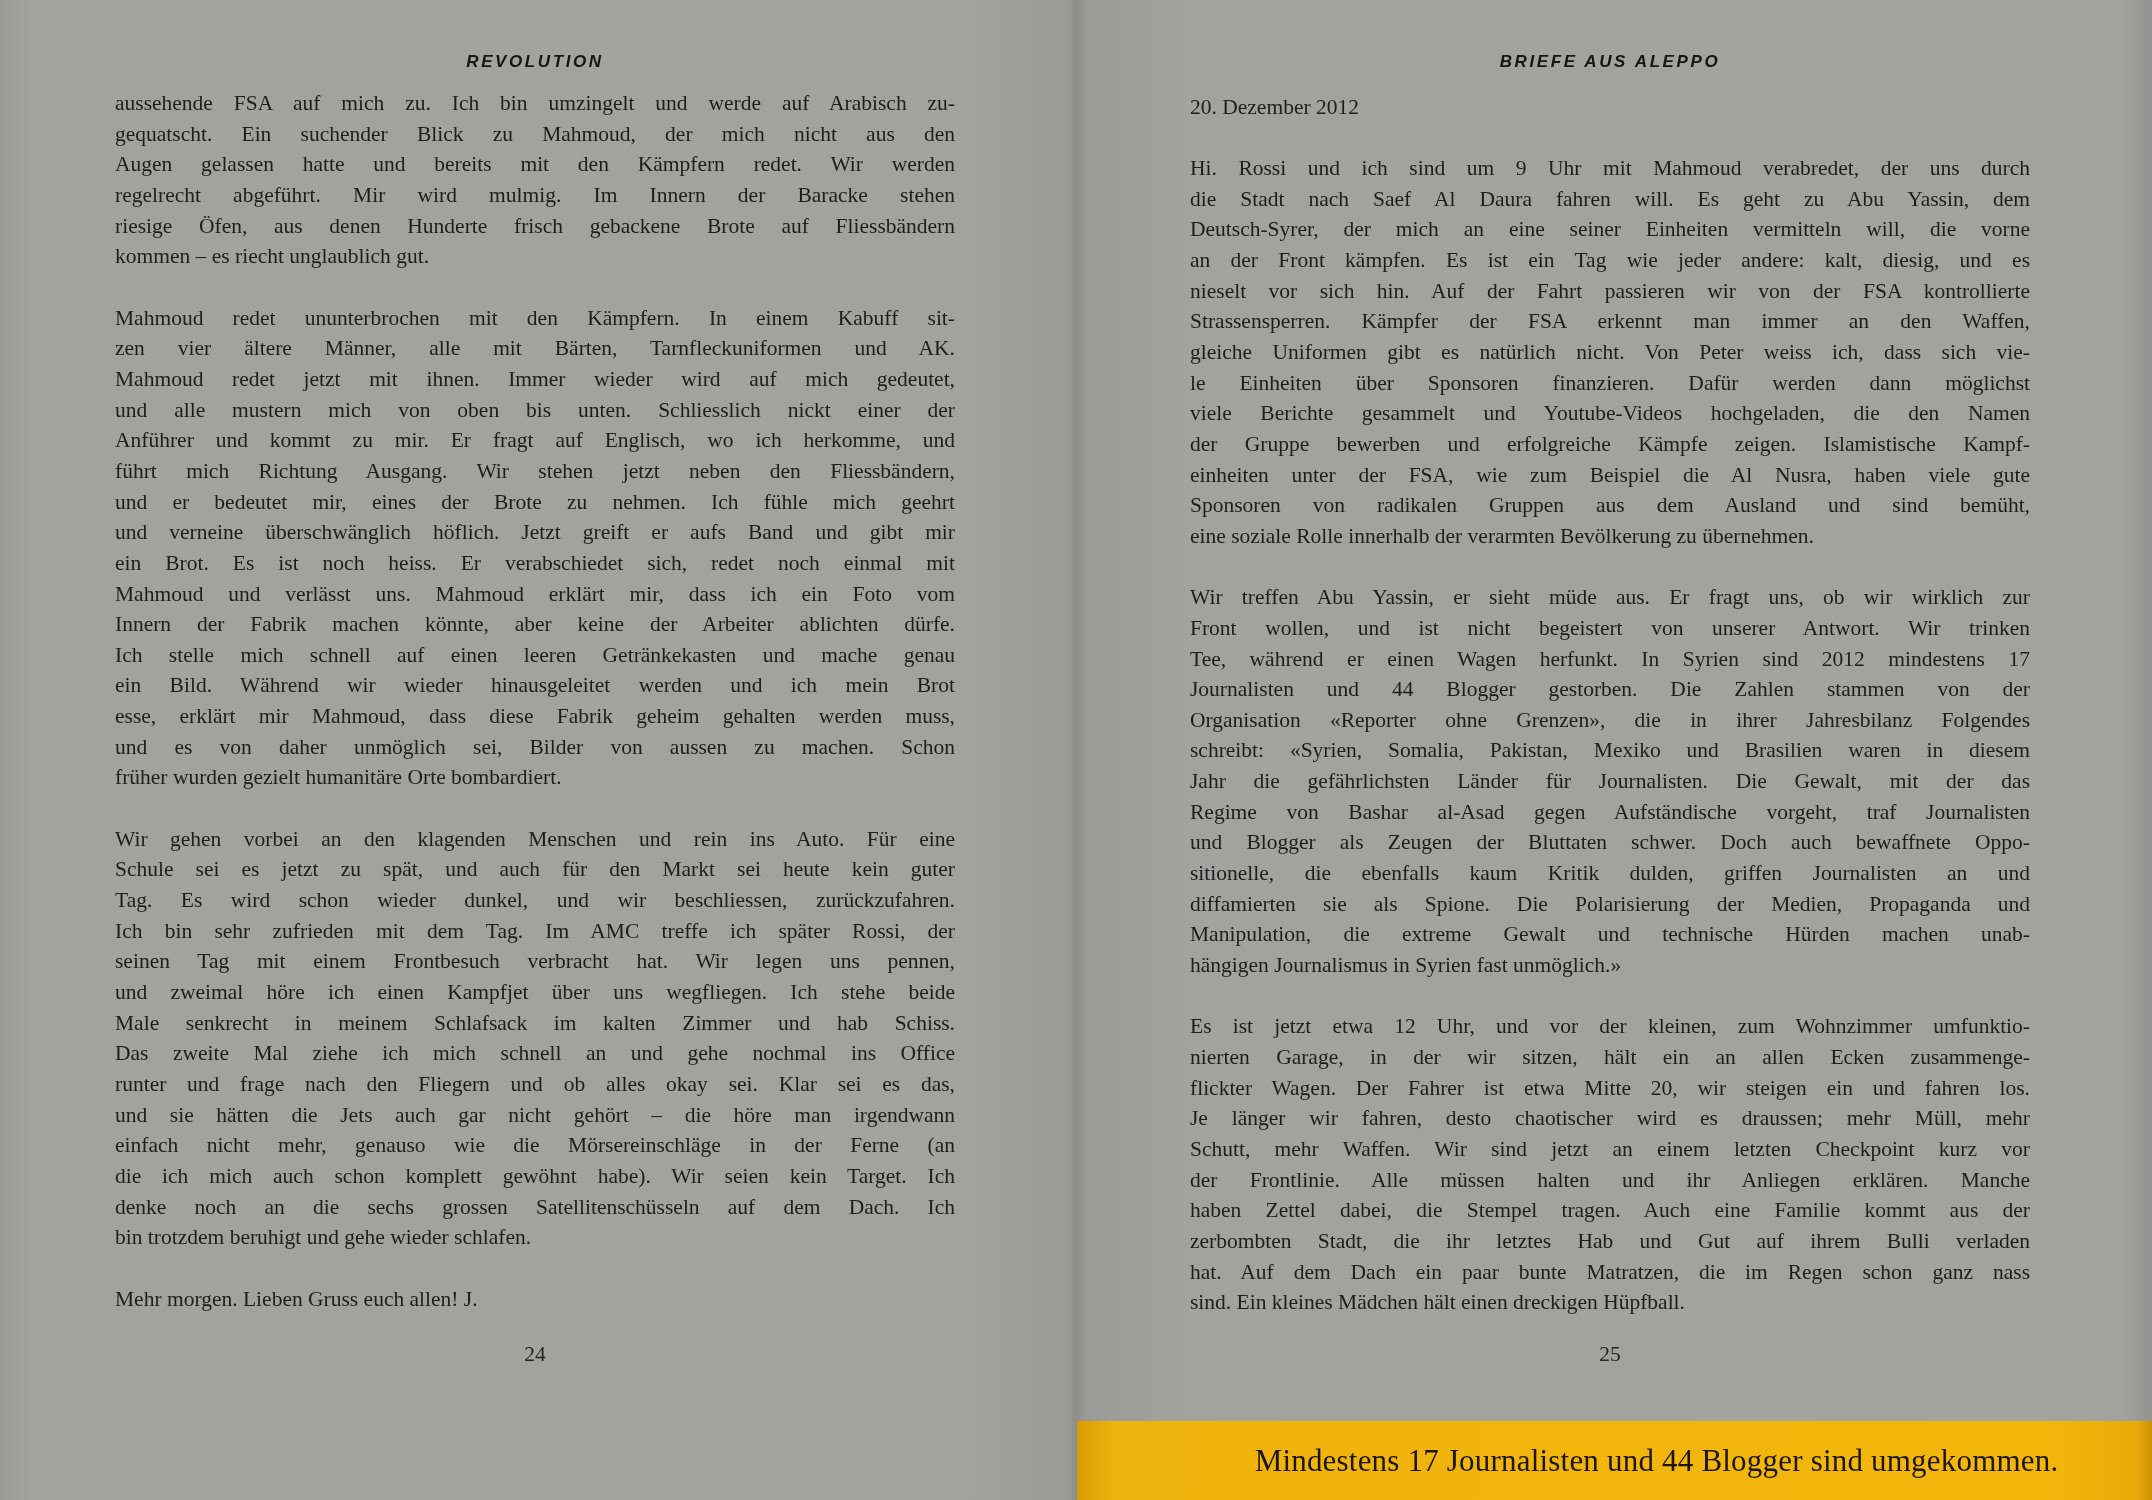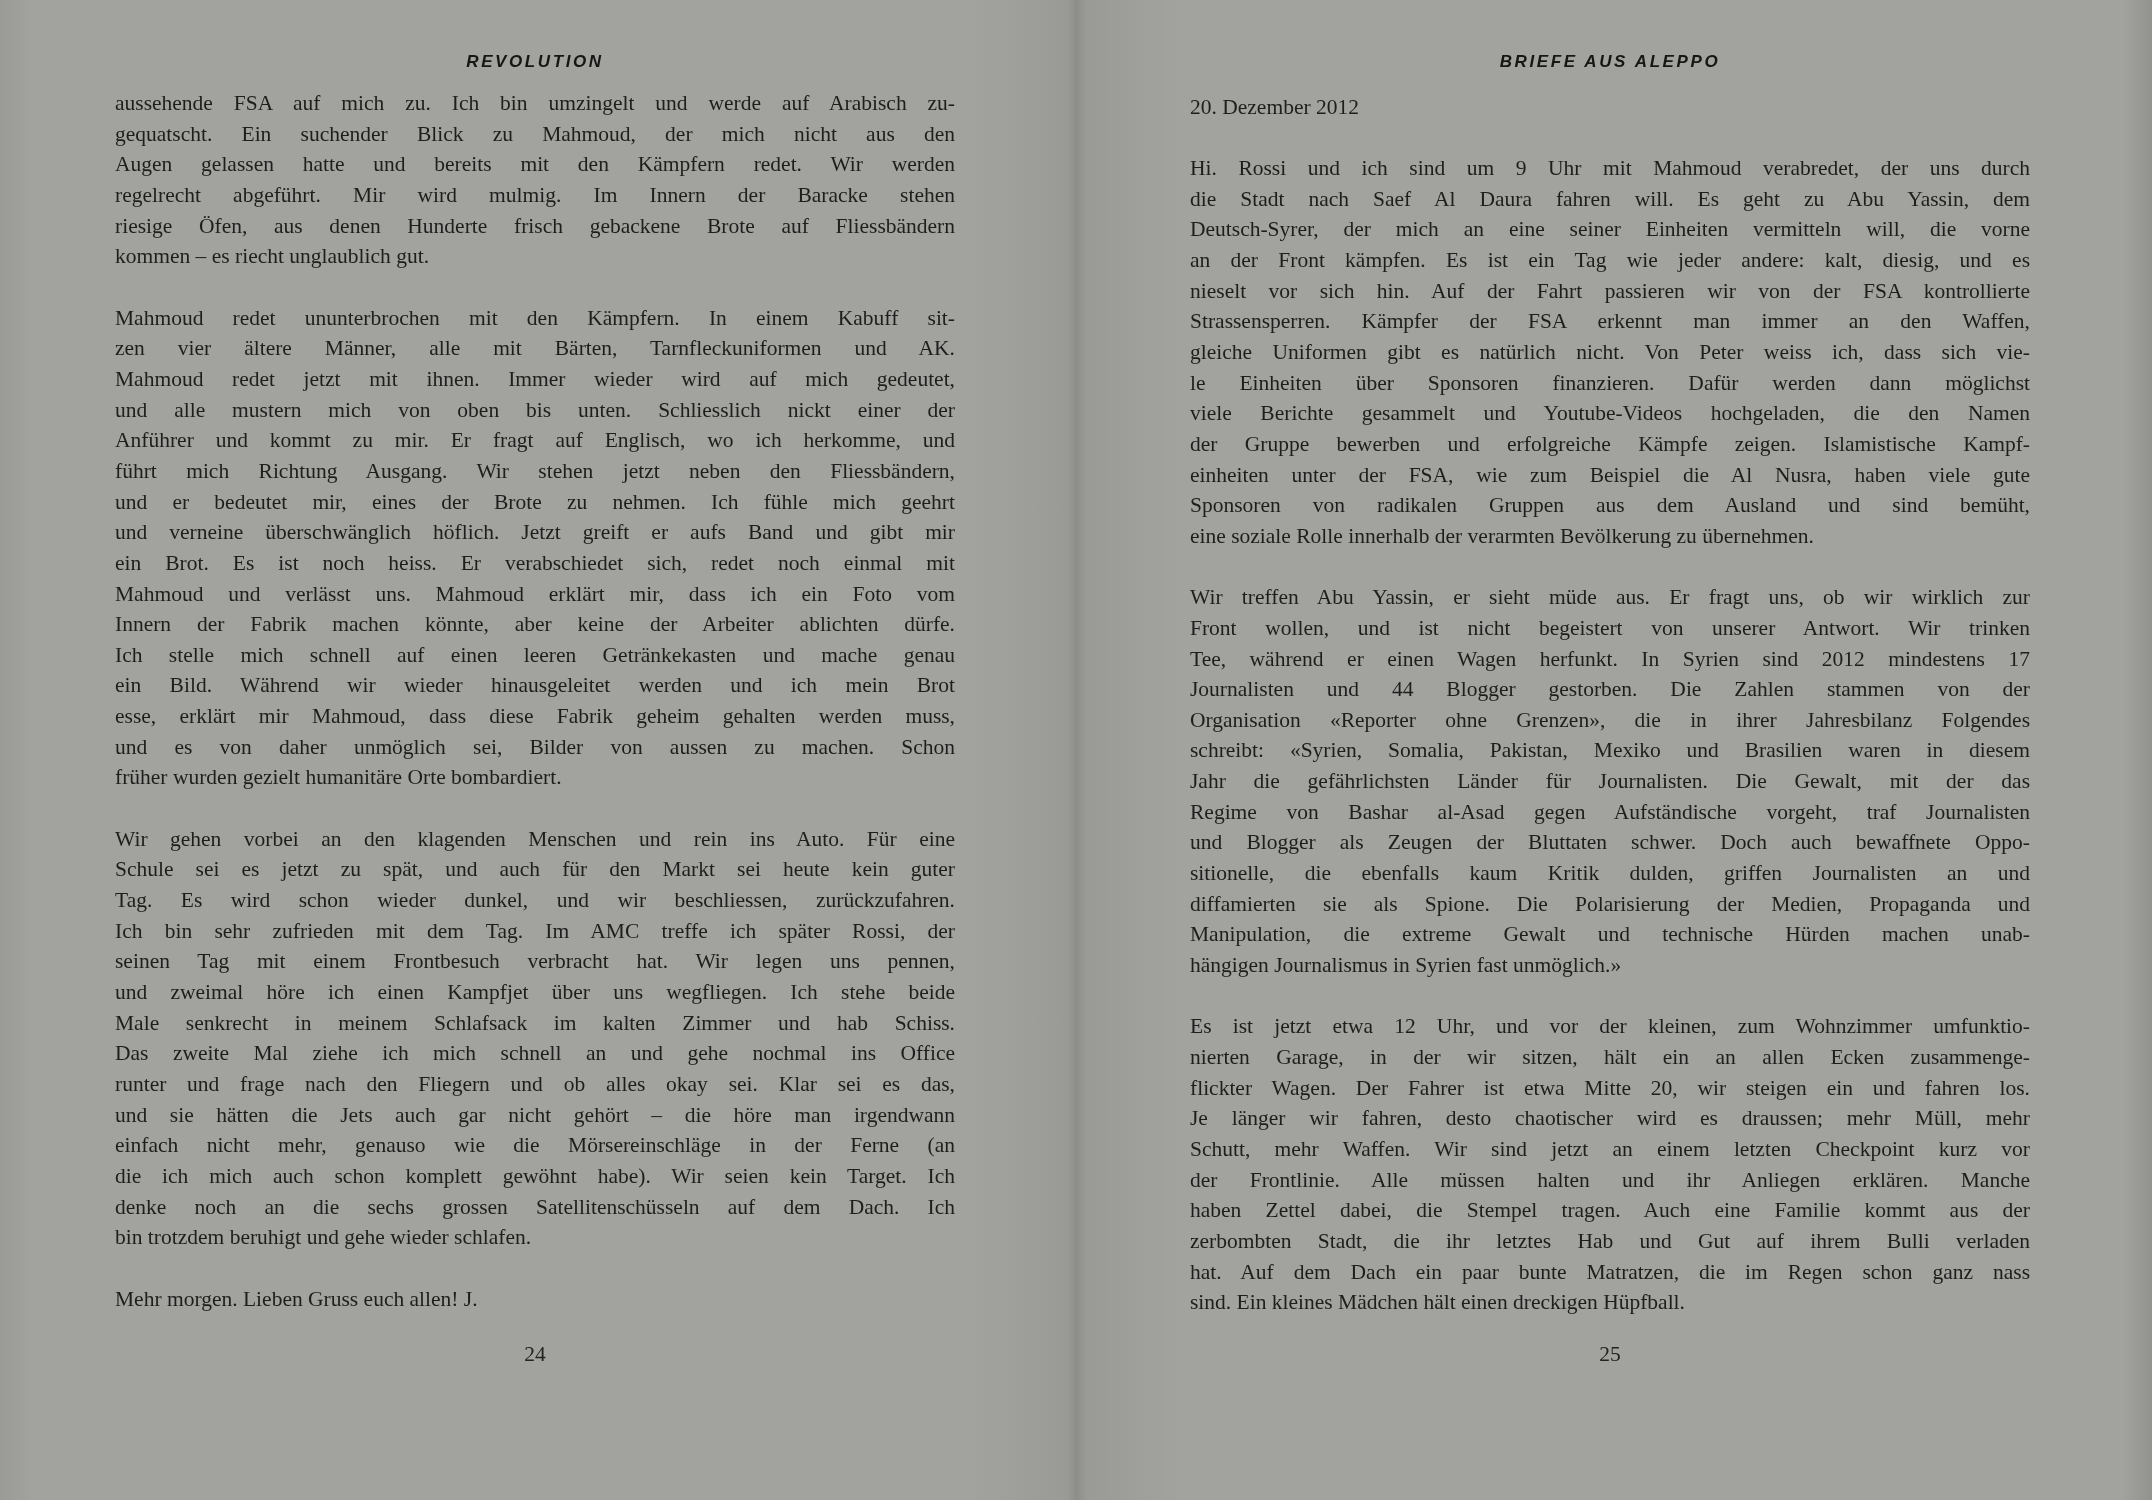--- a/index.html
+++ b/index.html
@@ -170,14 +170,17 @@
         <div class="line">zerbombten Stadt, die ihr letztes Hab und Gut auf ihrem Bulli verladen</div>
         <div class="line">hat. Auf dem Dach ein paar bunte Matratzen, die im Regen schon ganz nass</div>
         <div class="line end">sind. Ein kleines Mädchen hält einen dreckigen Hüpfball.</div>
       </div>
     </div>
 
   <div class="page-number pn-right">25</div>
 
   <div class="shading"></div>
 
+  <div class="banner">
+    <span style="color: rgb(29, 22, 5);">Mindestens 17 Journalisten und 44 Blogger sind umgekommen.</span>
+  </div>
 
 </div>
 
 </body></html>

